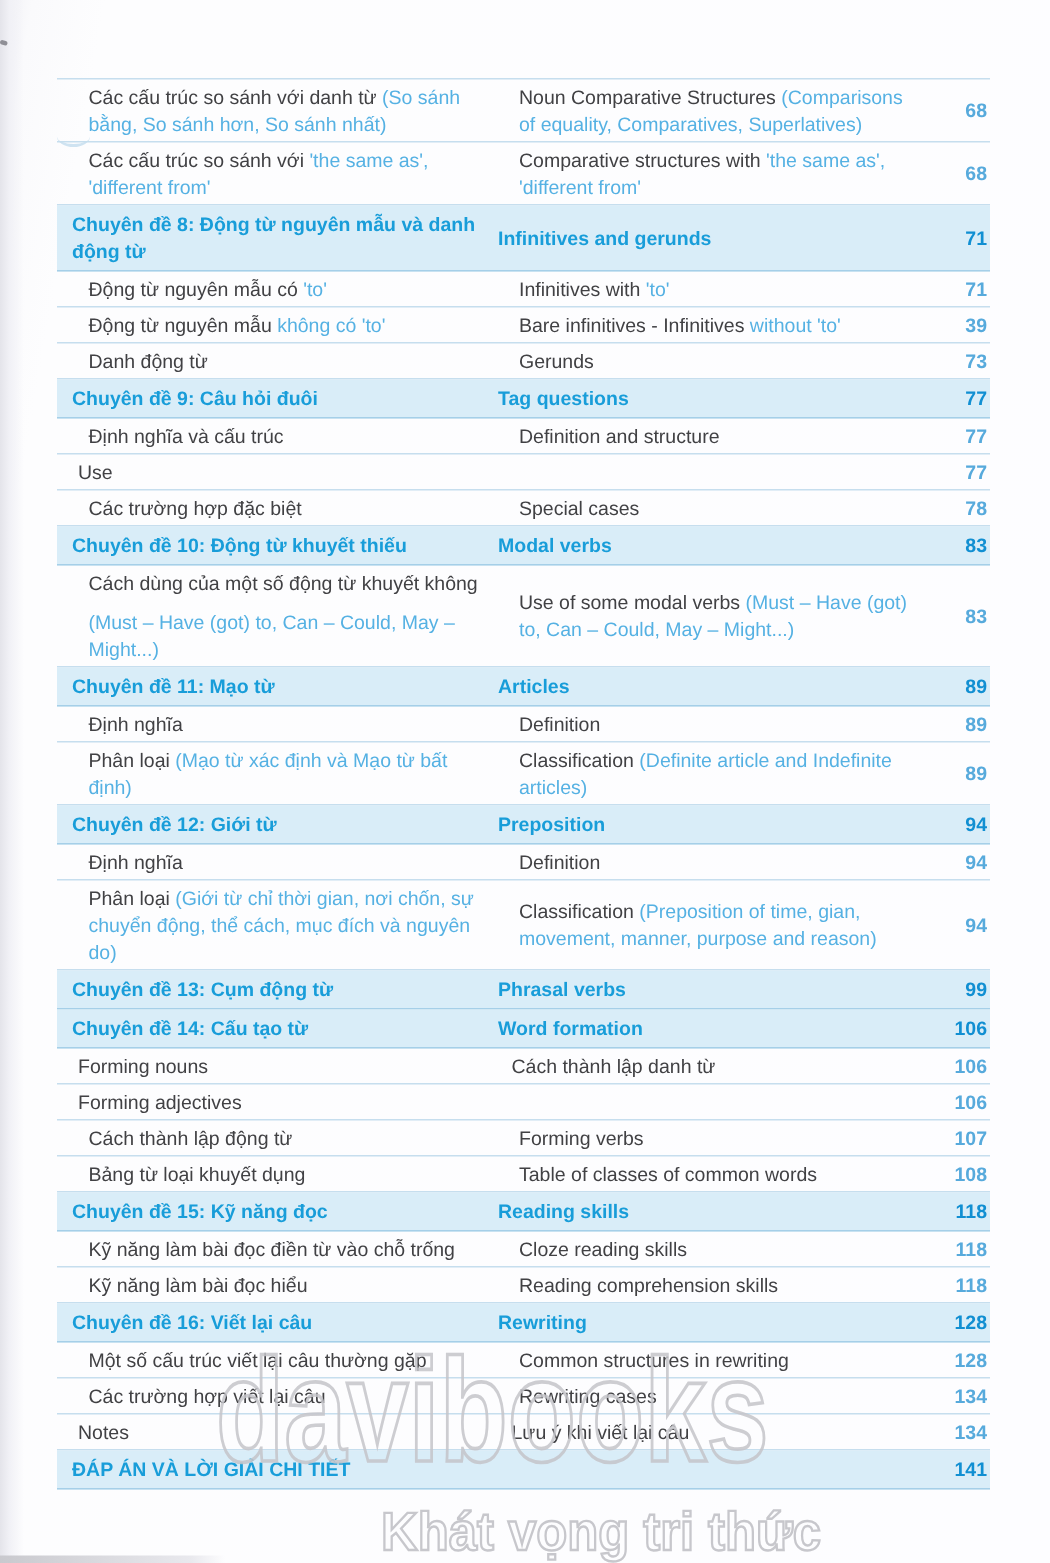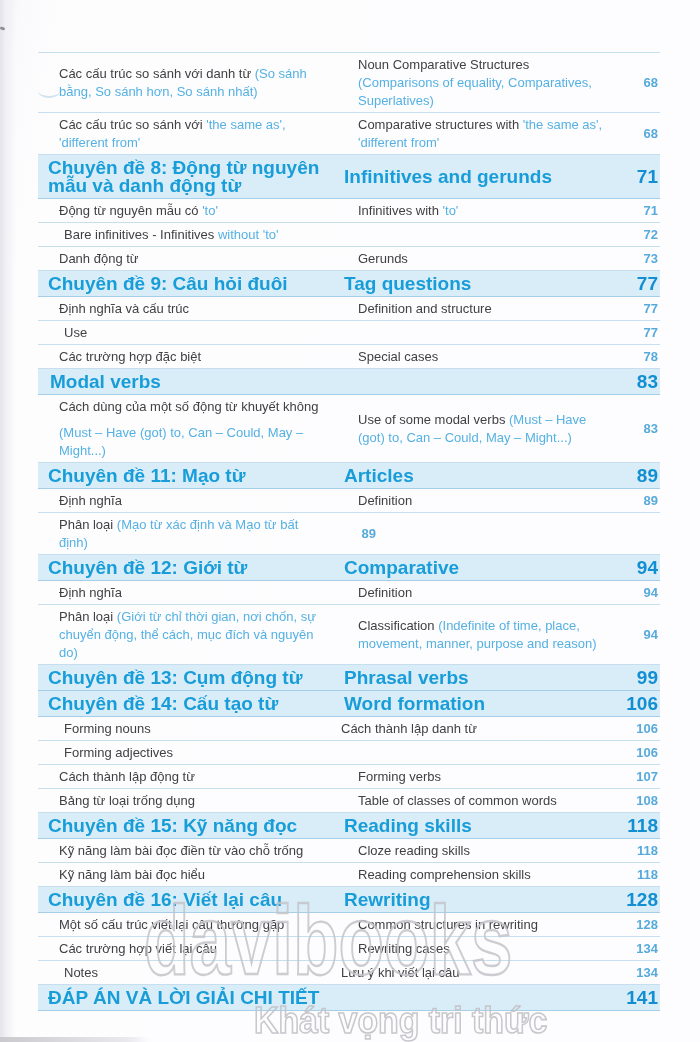--- a/index.html
+++ b/index.html
@@ -33,25 +33,25 @@
     position:absolute;left:38px;top:52px;width:622px;
     border-top:1px solid #c6deee;
   }
   .row{
     display:flex;align-items:center;
     border-bottom:1px solid #c6deee;
     font-size:13px;line-height:18px;color:#414144;
     padding:2.5px 0;
   }
   .row .vn{width:294px;padding-left:21px;padding-right:10px;box-sizing:border-box;}
-  .row .en{flex:1;padding-left:14px;padding-right:8px;box-sizing:border-box;margin-left:12px;}
+  .row .en{flex:1;padding-left:14px;padding-right:8px;box-sizing:border-box;}
   .row .pg{width:46px;text-align:right;color:#57aadc;padding-right:2px;box-sizing:border-box;font-weight:bold;}
   .row.section,.row.answer{
     background:#d9edf8;
-    font-weight:bold;color:#189dd9;font-size:19px;
+    font-weight:bold;color:#189dd9;font-size:13px;
     padding:3.5px 0;border-bottom-color:#a5cfe8;
   }
   .row.section .vn,.row.answer .vn{padding-left:10px;width:294px;}
   .row.section .en,.row.answer .en{padding-left:0;}
   .row.section .pg,.row.answer .pg{color:#118fd2;}
   .row span.blue{color:#55b1e3;}
   .row span.para{display:block;margin-top:8px;}
   
   .wm1{
     position:absolute;left:144px;top:884px;z-index:5;
@@ -96,22 +96,23 @@
     <div class="cell pg">71</div>
   </div>
 
   <div class="row item">
     <div class="cell vn"><span>Động từ nguyên mẫu có </span><span class="blue">'to'</span></div>
     <div class="cell en"><span>Infinitives with </span><span class="blue">'to'</span></div>
     <div class="cell pg">71</div>
   </div>
 
   <div class="row item">
+    <div class="cell vn"><span>Động từ nguyên mẫu </span><span class="blue">không có 'to'</span></div>
     <div class="cell en"><span>Bare infinitives - Infinitives </span><span class="blue">without 'to'</span></div>
-    <div class="cell pg">72</div>
+    <div class="cell pg">39</div>
   </div>
 
   <div class="row item">
     <div class="cell vn"><span>Danh động từ</span></div>
     <div class="cell en"><span>Gerunds</span></div>
     <div class="cell pg">73</div>
   </div>
 
   <div class="row section">
     <div class="cell vn"><span>Chuyên đề 9: Câu hỏi đuôi</span></div>
@@ -130,20 +131,21 @@
     <div class="cell pg">77</div>
   </div>
 
   <div class="row item">
     <div class="cell vn"><span>Các trường hợp đặc biệt</span></div>
     <div class="cell en"><span>Special cases</span></div>
     <div class="cell pg">78</div>
   </div>
 
   <div class="row section">
+    <div class="cell vn"><span>Chuyên đề 10: Động từ khuyết thiếu</span></div>
     <div class="cell en"><span>Modal verbs</span></div>
     <div class="cell pg">83</div>
   </div>
 
   <div class="row item">
     <div class="cell vn"><span>Cách dùng của một số động từ khuyết không</span><span class="blue para">(Must – Have (got) to, Can – Could, May – Might...)</span></div>
     <div class="cell en"><span>Use of some modal verbs </span><span class="blue">(Must – Have (got) to, Can – Could, May – Might...)</span></div>
     <div class="cell pg">83</div>
   </div>
 
@@ -154,38 +156,39 @@
   </div>
 
   <div class="row item">
     <div class="cell vn"><span>Định nghĩa</span></div>
     <div class="cell en"><span>Definition</span></div>
     <div class="cell pg">89</div>
   </div>
 
   <div class="row item">
     <div class="cell vn"><span>Phân loại </span><span class="blue">(Mạo từ xác định và Mạo từ bất định)</span></div>
+    <div class="cell en"><span>Classification </span><span class="blue">(Definite article and Indefinite articles)</span></div>
     <div class="cell pg">89</div>
   </div>
 
   <div class="row section">
     <div class="cell vn"><span>Chuyên đề 12: Giới từ</span></div>
-    <div class="cell en"><span>Comparative</span></div>
+    <div class="cell en"><span>Preposition</span></div>
     <div class="cell pg">94</div>
   </div>
 
   <div class="row item">
     <div class="cell vn"><span>Định nghĩa</span></div>
     <div class="cell en"><span>Definition</span></div>
     <div class="cell pg">94</div>
   </div>
 
   <div class="row item">
     <div class="cell vn"><span>Phân loại </span><span class="blue">(Giới từ chỉ thời gian, nơi chốn, sự chuyển động, thể cách, mục đích và nguyên do)</span></div>
-    <div class="cell en"><span>Classification </span><span class="blue">(Indefinite of time, place, movement, manner, purpose and reason)</span></div>
+    <div class="cell en"><span>Classification </span><span class="blue">(Preposition of time, gian, movement, manner, purpose and reason)</span></div>
     <div class="cell pg">94</div>
   </div>
 
   <div class="row section">
     <div class="cell vn"><span>Chuyên đề 13: Cụm động từ</span></div>
     <div class="cell en"><span>Phrasal verbs</span></div>
     <div class="cell pg">99</div>
   </div>
 
   <div class="row section">
@@ -205,21 +208,21 @@
     <div class="cell pg">106</div>
   </div>
 
   <div class="row item">
     <div class="cell vn"><span>Cách thành lập động từ</span></div>
     <div class="cell en"><span>Forming verbs</span></div>
     <div class="cell pg">107</div>
   </div>
 
   <div class="row item">
-    <div class="cell vn"><span>Bảng từ loại trống dụng</span></div>
+    <div class="cell vn"><span>Bảng từ loại khuyết dụng</span></div>
     <div class="cell en"><span>Table of classes of common words</span></div>
     <div class="cell pg">108</div>
   </div>
 
   <div class="row section">
     <div class="cell vn"><span>Chuyên đề 15: Kỹ năng đọc</span></div>
     <div class="cell en"><span>Reading skills</span></div>
     <div class="cell pg">118</div>
   </div>
 

